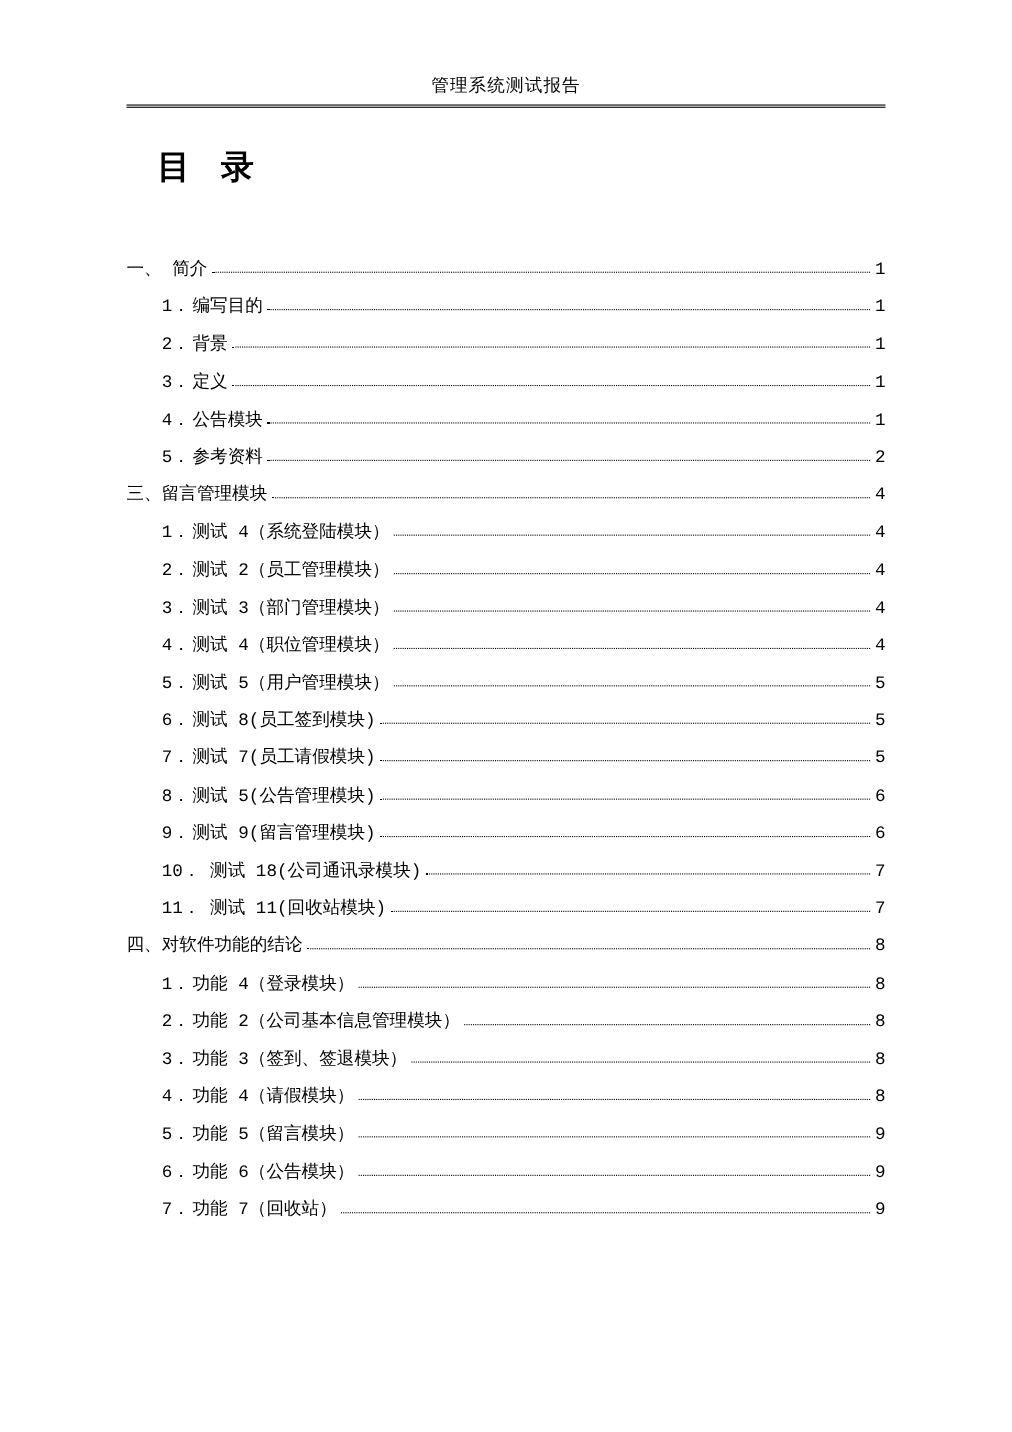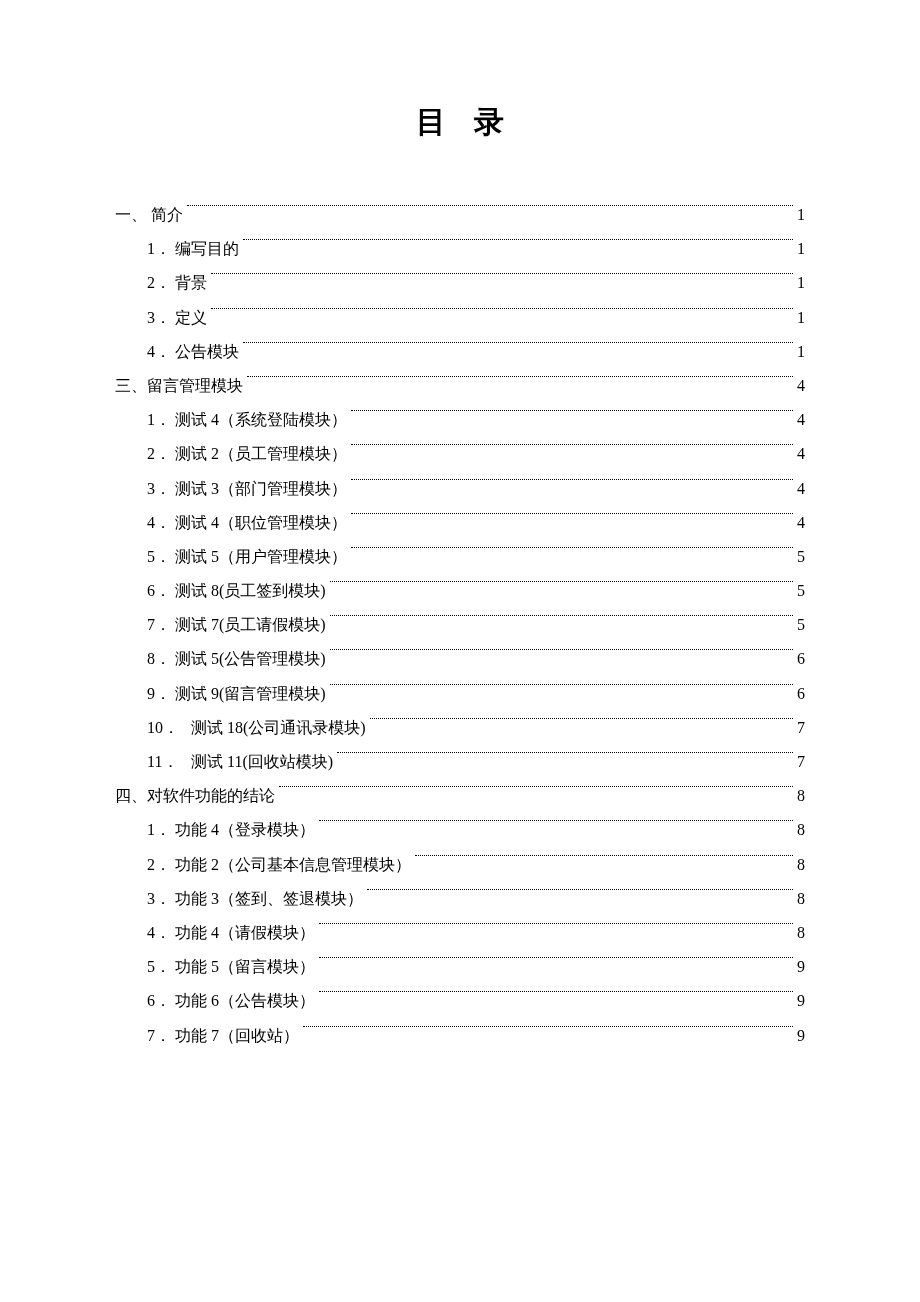--- a/index.html
+++ b/index.html
@@ -23,37 +23,38 @@
       border: none;
       border-top: 1.5px solid #000;
       margin-top: 6px;
     }
     .header-rule-thin {
       border: none;
       border-top: 0.5px solid #000;
       margin-top: 1px;
     }
     .main-title {
-      text-align: center;
+      text-align: left;
       font-size: 30px;
       font-weight: bold;
       margin-top: 34px;
       margin-bottom: 64px;
       letter-spacing: 28px;
       padding-left: 28px;
     }
     .toc {
       font-size: 16px;
       line-height: 1;
     }
     .toc-entry {
       display: flex;
-      align-items: flex-start;
+      align-items: flex-end;
       white-space: nowrap;
       margin-bottom: 18.2px;
+      font-family: Liberation Mono, monospace;
     }
     .toc-label {
       flex: 0 0 auto;
     }
     .toc-dots {
       flex: 1 1 auto;
       overflow: hidden;
       border-bottom: 1.8px dotted #000;
       margin: 0 4px 3px 4px;
       height: 0;
@@ -68,20 +69,25 @@
     .num-cell {
       display: inline-block;
       min-width: 28px;
       text-align: left;
     }
   </style>
 </head>
 <body>
 
 <div class="page">
+  <div>
+    <div class="header-title">管理系统测试报告</div>
+    <hr class="header-rule">
+    <hr class="header-rule-thin">
+  </div>
 
   <div class="main-title">目录</div>
 
   <div class="toc" id="toc">
       <div class="toc-entry level-0">
         <span class="toc-label"><span>一、</span> <span>简介</span></span>
         <span class="toc-dots"></span>
         <span class="toc-page">1</span>
       </div>
       <div class="toc-entry level-1">
@@ -97,20 +103,25 @@
       <div class="toc-entry level-1">
         <span class="toc-label"><span class="num-cell">3．</span><span>定义</span></span>
         <span class="toc-dots"></span>
         <span class="toc-page">1</span>
       </div>
       <div class="toc-entry level-1">
         <span class="toc-label"><span class="num-cell">4．</span><span>公告模块</span></span>
         <span class="toc-dots"></span>
         <span class="toc-page">1</span>
       </div>
+      <div class="toc-entry level-1">
+        <span class="toc-label"><span class="num-cell">5．</span><span>参考资料</span></span>
+        <span class="toc-dots"></span>
+        <span class="toc-page">2</span>
+      </div>
       <div class="toc-entry level-0">
         <span class="toc-label"><span>三、</span><span>留言管理模块</span></span>
         <span class="toc-dots"></span>
         <span class="toc-page">4</span>
       </div>
       <div class="toc-entry level-1">
         <span class="toc-label"><span class="num-cell">1．</span><span>测试 4（系统登陆模块）</span></span>
         <span class="toc-dots"></span>
         <span class="toc-page">4</span>
       </div>

